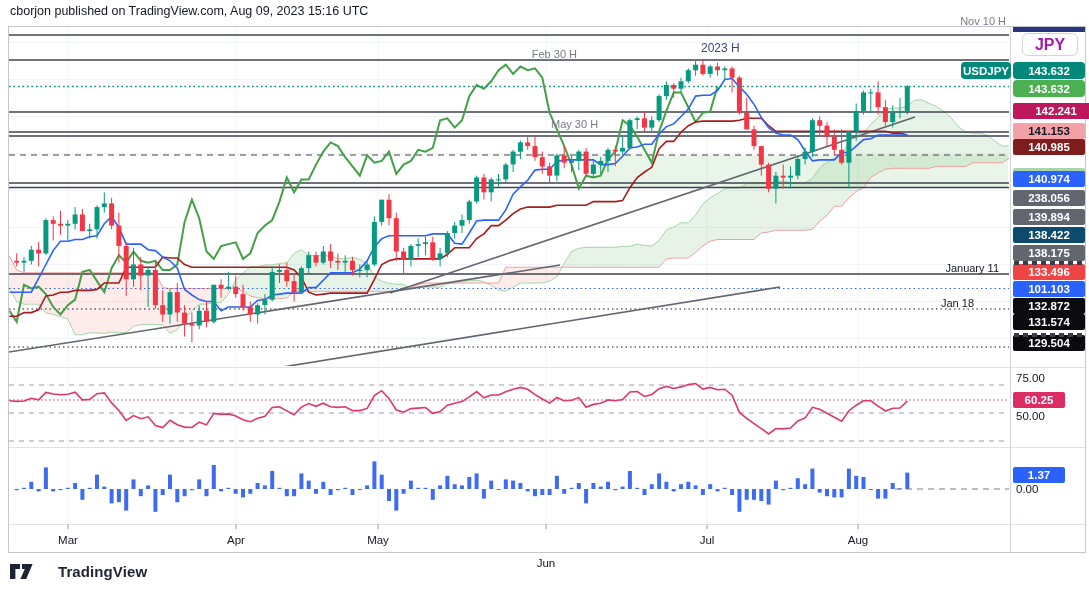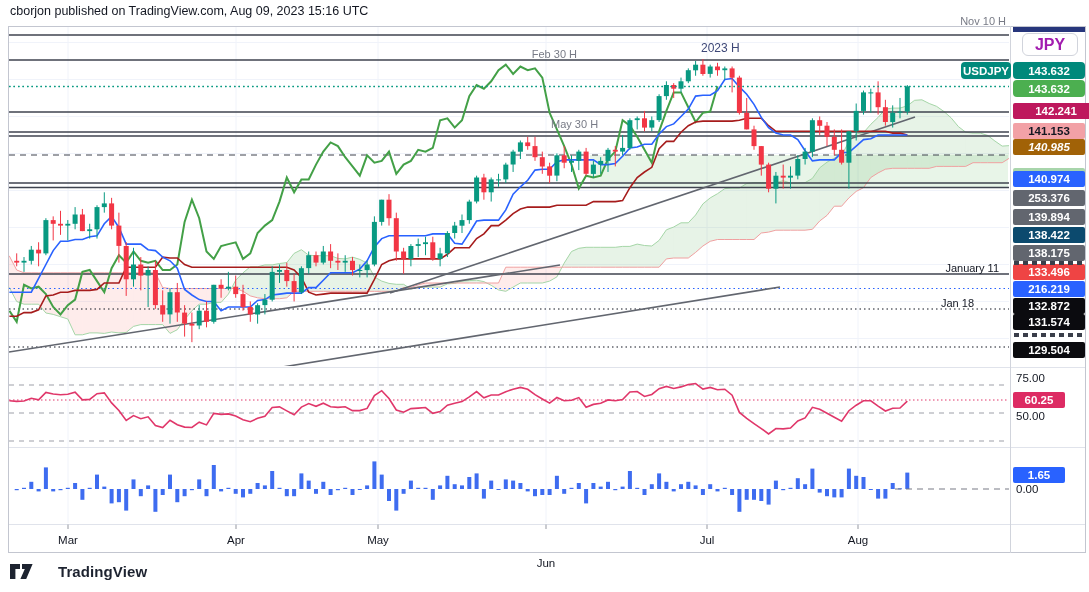--- a/index.html
+++ b/index.html
@@ -635,41 +635,41 @@
 <div class="chip" id="symVal" style="left: 1013px; top: 62px; width: 72px; background: rgb(0, 137, 123);">
   <span>143.632</span>
 </div>
 <div class="chip" id="lastVal" style="left: 1013px; top: 80px; width: 72px; background: rgb(76, 175, 80);">
   <span>143.632</span>
 </div>
 
 <div id="axis-badges">
     <div class="badge" style="top: 103px; background: #be185d; color: rgb(255, 255, 255); padding-left: 7px;">142.241</div>
     <div class="badge" style="top: 123px; background: rgb(242, 161, 166); color: rgb(19, 23, 34);">141.153</div>
-    <div class="badge" style="top: 139px; background: #a16207; color: rgb(255, 255, 255); font-style: italic;">140.985</div>
+    <div class="badge" style="top: 139px; background: #7f1d1d; color: rgb(255, 255, 255);">140.985</div>
     <div class="badge" style="top: 168px; background: rgb(168, 213, 171); color: rgb(19, 23, 34);">140.979</div>
     <div class="badge" style="top: 171px; background: rgb(41, 98, 255); color: rgb(255, 255, 255);">140.974</div>
-    <div class="badge" style="top: 190px; background: rgb(98, 102, 111); color: rgb(255, 255, 255);">253.376</div>
+    <div class="badge" style="top: 190px; background: rgb(98, 102, 111); color: rgb(255, 255, 255);">238.056</div>
     <div class="badge" style="top: 209px; background: rgb(98, 102, 111); color: rgb(255, 255, 255);">139.894</div>
     <div class="badge" style="top: 227px; background: #0c4a6e; color: rgb(255, 255, 255);">138.422</div>
     <div class="badge" style="top: 245px; background: rgb(98, 102, 111); color: rgb(255, 255, 255);">138.175</div>
     <div class="badge" style="top: 264px; background: #ef4444; color: rgb(255, 255, 255);">133.496</div>
-    <div class="badge" style="top: 281px; background: rgb(41, 98, 255); color: rgb(255, 255, 255);">216.219</div>
+    <div class="badge" style="top: 281px; background: rgb(41, 98, 255); color: rgb(255, 255, 255);">101.103</div>
     <div class="badge" style="top: 298px; background: rgb(11, 11, 15); color: rgb(255, 255, 255);">132.872</div>
     <div class="badge" style="top: 314px; background: rgb(11, 11, 15); color: rgb(255, 255, 255);">131.574</div>
-    <div class="badge" style="top: 342px; background: rgb(11, 11, 15); color: rgb(255, 255, 255);">129.504</div>
+    <div class="badge" style="top: 335px; background: rgb(11, 11, 15); color: rgb(255, 255, 255);">129.504</div>
   </div>
 <div class="dash-strip" style="top:261px"></div>
 <div class="dash-strip" style="top:333px"></div>
 
 <div class="badge" id="rsiBadge" style="width: 52px; top: 392px; left: 1013px; background: rgb(221, 43, 99); color: rgb(255, 255, 255);">
   <span>60.25</span>
 </div>
 <div class="badge" id="histBadge" style="width: 52px; top: 467px; left: 1013px; background: rgb(41, 98, 255); color: rgb(255, 255, 255);">
-  <span>1.65</span>
+  <span>1.37</span>
 </div>
 
 <div class="axis-num" style="top:372px">75.00</div>
 <div class="axis-num" style="top:410px">50.00</div>
 <div class="axis-num" style="top:483px">0.00</div>
 
 <div id="annotations">
     <div class="annwrap" style="left: 936px; top: 15px; width: 70px; height: 10px;">
       <div class="ann" style="color: rgb(120, 123, 134); font-size: 11px; position: static; text-align: right;">Nov 10 H</div>
     </div>

